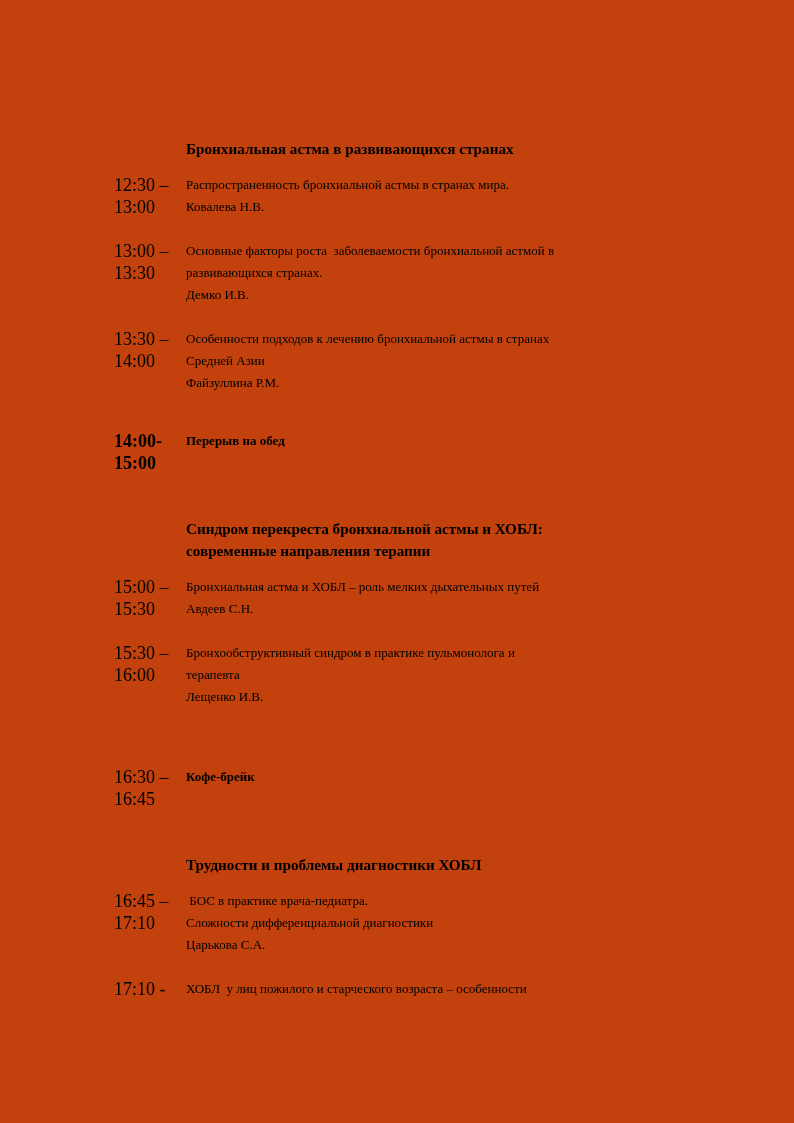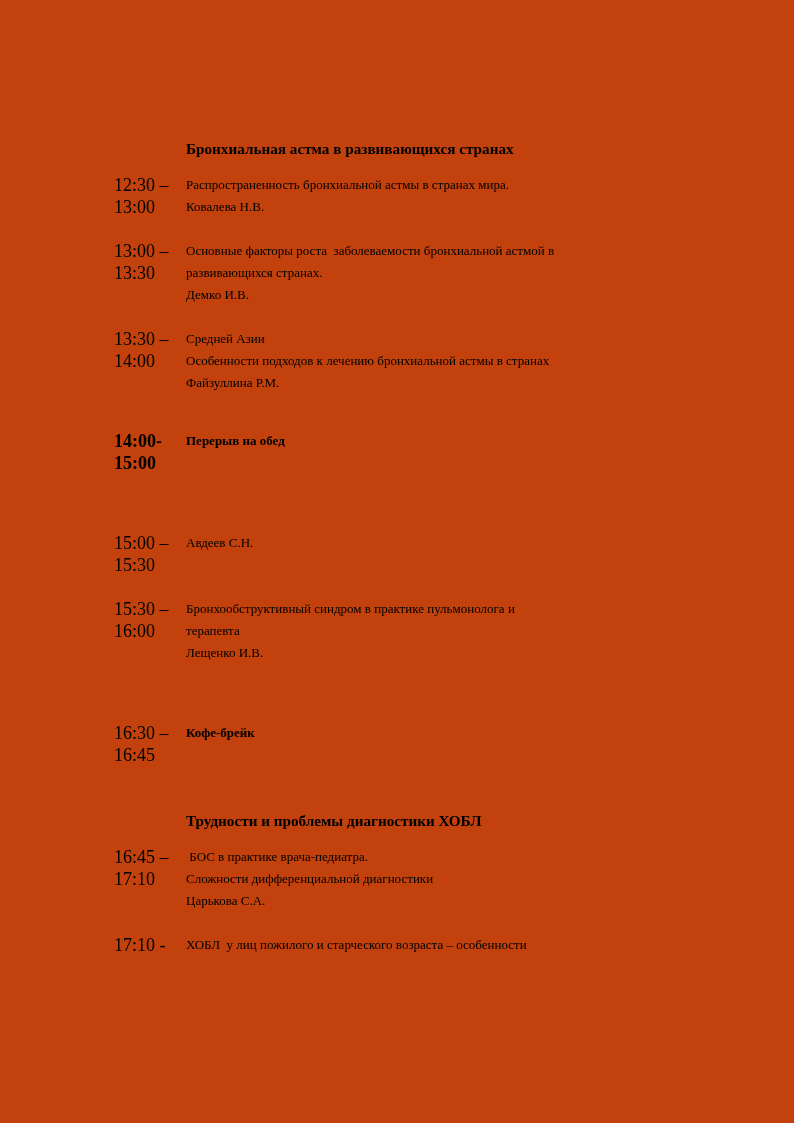--- a/index.html
+++ b/index.html
@@ -88,37 +88,40 @@
         <div class="body-col">
           <div class="line">Основные факторы роста  заболеваемости бронхиальной астмой в</div>
           <div class="line">развивающихся странах.</div>
           <div class="line">Демко И.В.</div>
         </div>
       </div>
       <div class="gap-md"></div>
       <div class="row">
         <div class="time"><div>13:30 –</div><div>14:00</div></div>
         <div class="body-col">
+          <div class="line">Особенности подходов к лечению бронхиальной астмы в странах</div>
           <div class="line">Средней Азии</div>
-          <div class="line">Особенности подходов к лечению бронхиальной астмы в странах</div>
           <div class="line">Файзуллина Р.М.</div>
         </div>
       </div>
       <div class="gap-lg"></div>
       <div class="row">
         <div class="time bold"><div>14:00-</div><div>15:00</div></div>
         <div class="body-col">
           <div class="line bold">Перерыв на обед</div>
         </div>
       </div>
       <div class="gap-xl"></div>
+      <div class="heading">Синдром перекреста бронхиальной астмы и ХОБЛ:
+современные направления терапии</div>
       <div class="gap-sm"></div>
       <div class="row">
         <div class="time"><div>15:00 –</div><div>15:30</div></div>
         <div class="body-col">
+          <div class="line">Бронхиальная астма и ХОБЛ – роль мелких дыхательных путей</div>
           <div class="line">Авдеев С.Н.</div>
         </div>
       </div>
       <div class="gap-md"></div>
       <div class="row">
         <div class="time"><div>15:30 –</div><div>16:00</div></div>
         <div class="body-col">
           <div class="line">Бронхообструктивный синдром в практике пульмонолога и</div>
           <div class="line">терапевта</div>
           <div class="line">Лещенко И.В.</div>

